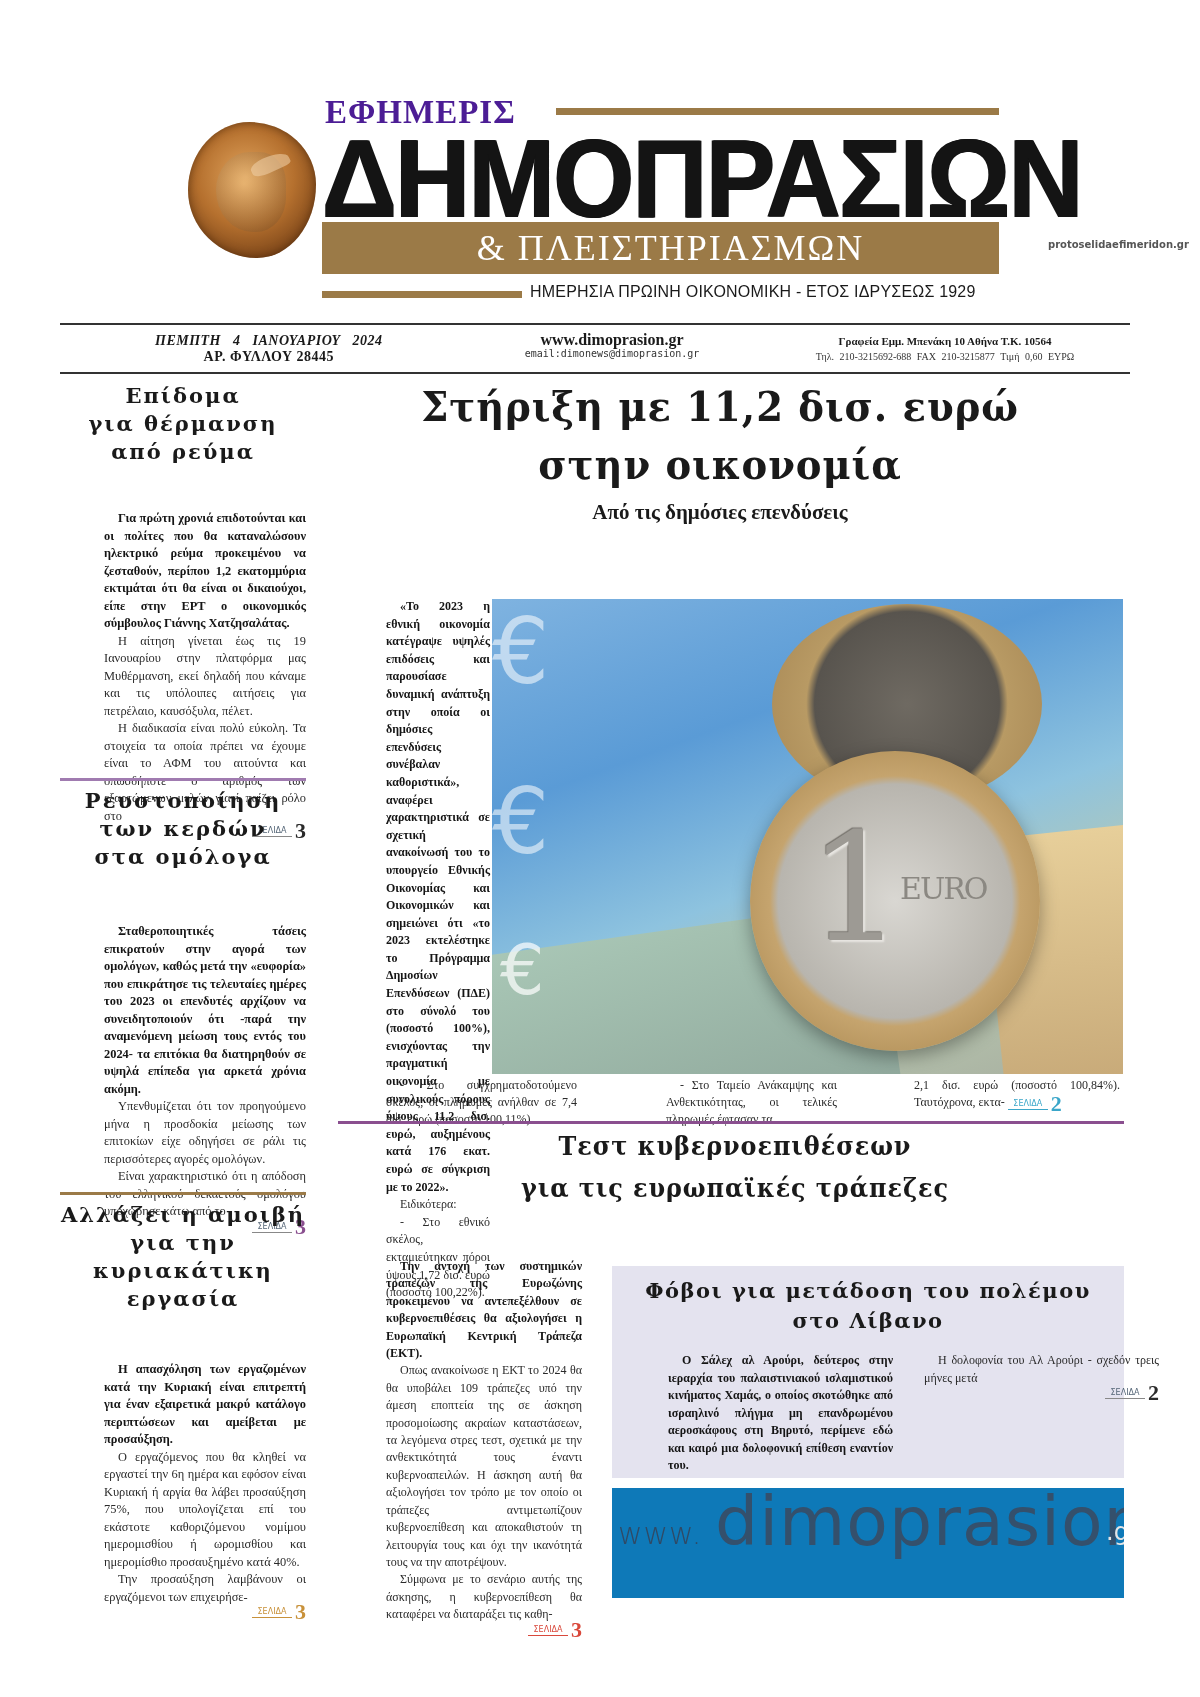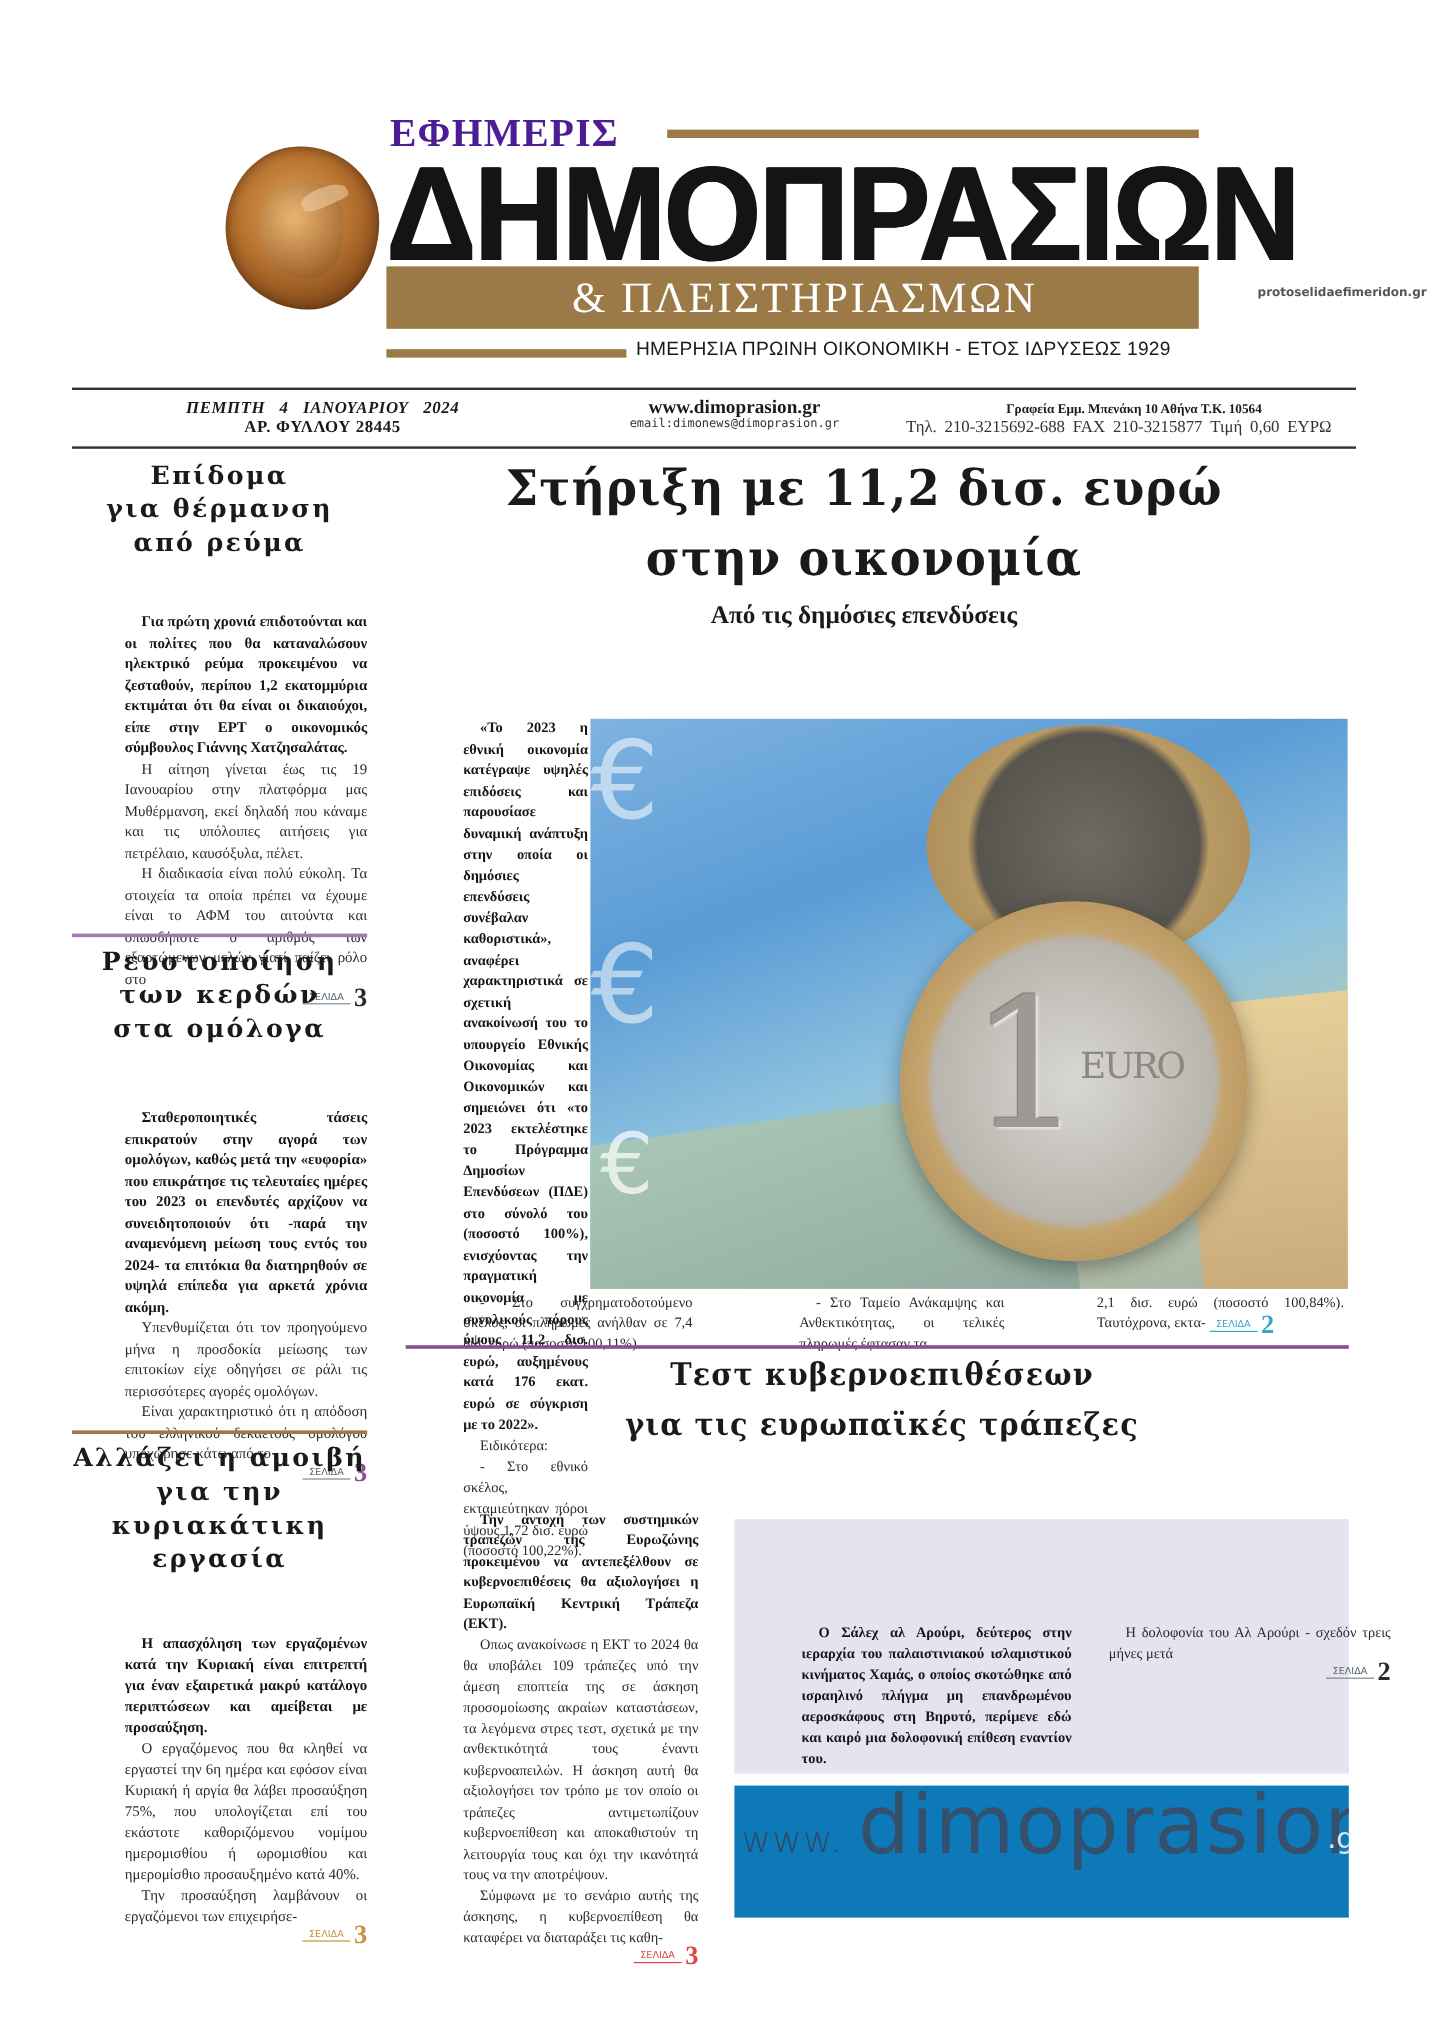--- a/index.html
+++ b/index.html
@@ -50,21 +50,21 @@
 
   
   .bar-line { position: absolute; left: 60px; width: 1070px; height: 2px; background: #333; }
   .info-date { position: absolute; left: 155px; top: 333px; font-size: 14px; font-weight: bold; text-align: center; line-height: 16px; letter-spacing: 0.5px; }
   .info-date .l1 { word-spacing: 8px; font-style: italic; }
   .info-web { position: absolute; left: 507px; top: 333px; text-align: center; width: 210px; line-height: 14px; }
   .info-web .web { font-size: 16px; font-weight: bold; }
   .info-web .email { font-family: "DejaVu Sans Mono", monospace; font-size: 10px; color: #333; }
   .info-addr { position: absolute; left: 755px; top: 333px; width: 380px; line-height: 16px; }
   .info-addr .addr { font-size: 11px; font-weight: bold; text-align: center; display: block; }
-  .info-addr .tel { font-size: 14px; color: #333; word-spacing: 3px; display: block; }
+  .info-addr .tel { font-size: 10px; color: #333; word-spacing: 3px; display: block; text-align: center; }
 
   
   .headline { font-family: "DejaVu Serif", serif; font-weight: bold; text-align: center; color: #1a1a1a; letter-spacing: 1px; }
   .body-text { font-family: "Liberation Serif", serif; font-size: 12.4px; line-height: 17.5px; text-align: justify; color: #2a2a2a; margin-left: 44px; }
   .body-text p { text-indent: 14px; }
   .body-text .lead { font-weight: bold; color: #151515; }
   .cont { display: inline-flex; align-items: center; gap: 3px; float: right; margin-top: -4px; }
   .cont .tag {
     display: inline-block; width: 40px; height: 12px; border-bottom: 1px solid #888;
     font-family: "DejaVu Sans", sans-serif; font-size: 8px; line-height: 11px; color: #567; text-align: center;
@@ -257,20 +257,22 @@
       <p>Σύμφωνα με το σενάριο αυτής της άσκησης, η κυβερνοεπίθεση θα καταφέρει να διαταράξει τις καθη-</p>
       <span class="cont">
         <span class="tag" style="color:#d9483b;border-color:#d9483b">ΣΕΛΙΔΑ</span>
         <span class="pg" style="color:#d9483b">3</span>
       </span>
     </div>
   </div>
 </article>
 
 <article class="lebanon-box">
+  <h2 class="headline lebanon-head" style="white-space:pre-line">Φόβοι για μετάδοση του πολέμου
+στο Λίβανο</h2>
   <div class="leb-col1 body-text">
     <p class="lead">Ο Σάλεχ αλ Αρούρι, δεύτερος στην ιεραρχία του παλαιστινιακού ισλαμιστικού κινήματος Χαμάς, ο οποίος σκοτώθηκε από ισραηλινό πλήγμα μη επανδρωμένου αεροσκάφους στη Βηρυτό, περίμενε εδώ και καιρό μια δολοφονική επίθεση εναντίον του.</p>
   </div>
   <div class="leb-col2 body-text">
     <p>Η δολοφονία του Αλ Αρούρι - σχεδόν τρεις μήνες μετά</p>
     <span class="cont">
       <span class="tag">ΣΕΛΙΔΑ</span>
       <span class="pg">2</span>
     </span>
   </div>

